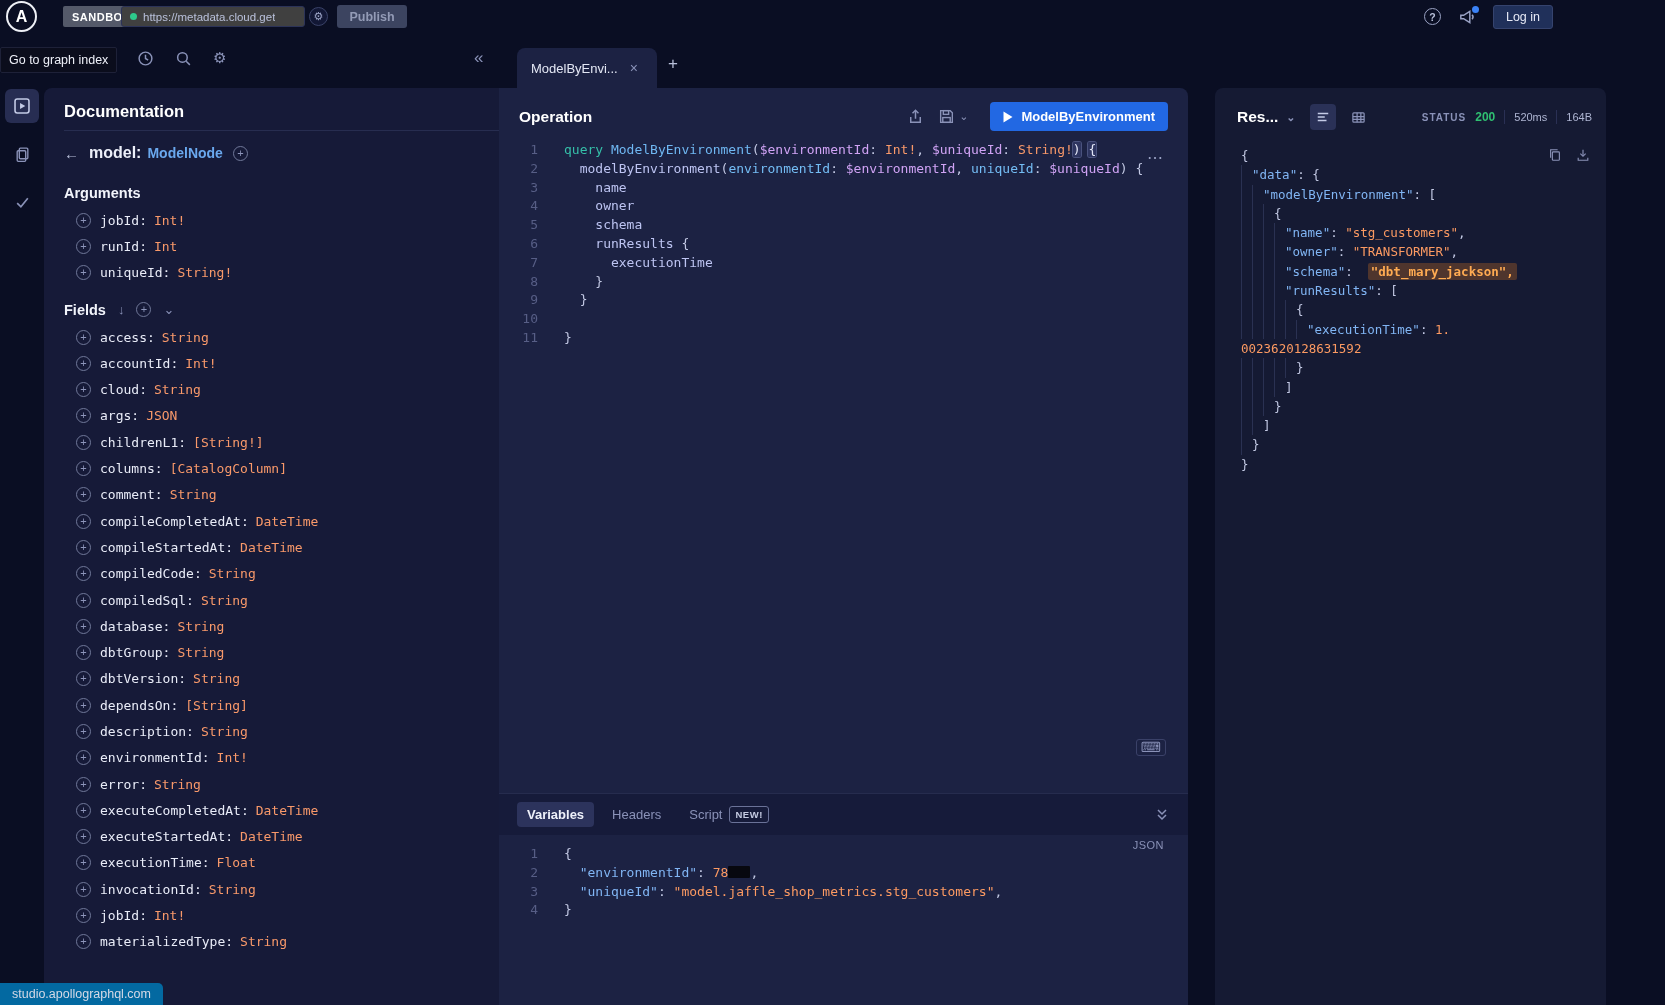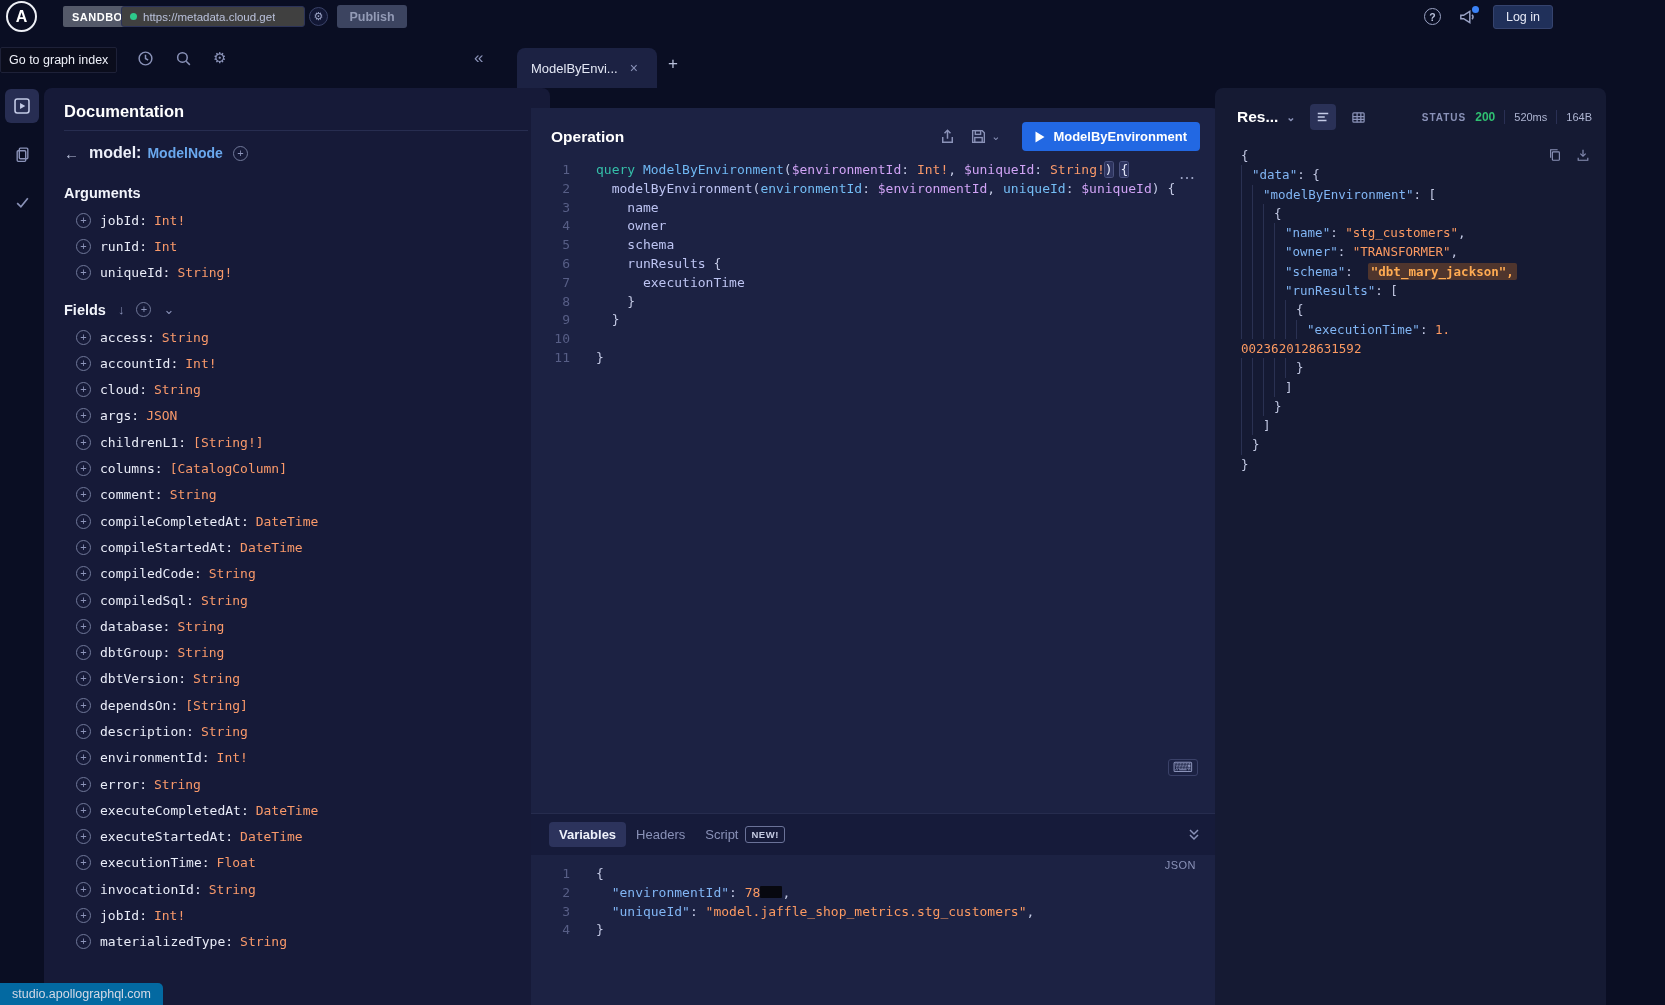--- a/index.html
+++ b/index.html
@@ -67,21 +67,21 @@
   .sec-ic{font-size:13px;color:#8a92b8;}
   .doc-row{display:flex;align-items:center;height:26.3px;padding-left:12px;
         font-family:"DejaVu Sans Mono",monospace;font-size:13px;}
   .plus-circle{flex:none;width:15px;height:15px;border:1px solid #707899;border-radius:50%;color:#8d95ba;
         font-size:11px;line-height:13px;text-align:center;margin-right:9px;
         font-family:"Liberation Sans",sans-serif;}
   .doc-name{color:#e9ecf8;margin-right:7px;}
   .doc-type{color:#f9996a;}
 
   
-  .op-panel{position:absolute;left:531px;top:88px;width:689px;bottom:0;background:#1c2243;border-radius:0 8px 0 0;overflow:hidden;margin-top:20px;}
+  .op-panel{position:absolute;left:499px;top:88px;width:689px;bottom:0;background:#1c2243;border-radius:0 8px 0 0;overflow:hidden;}
   .op-header{display:flex;align-items:center;padding:14px 20px 0 20px;}
   .op-header .t{font-size:15.5px;font-weight:600;color:#fff;}
   .op-actions{margin-left:auto;display:flex;align-items:center;gap:14px;}
   .savegrp{display:flex;align-items:center;gap:4px;}
   .chev{font-size:11px;color:#8a92b8;}
   .runbtn{height:29px;margin-left:8px;padding:0 13px;background:#2268e3;border-radius:4px;
         display:flex;align-items:center;gap:8px;font-size:13px;font-weight:600;color:#fff;}
   .editor{margin-top:10px;font-family:"DejaVu Sans Mono",monospace;font-size:13px;}
   .cl{display:flex;line-height:18.8px;min-height:18.8px;}
   .gut{flex:none;width:65px;padding-right:26px;text-align:right;color:#575e86;}
@@ -98,21 +98,21 @@
   .tk-num{color:#fc9a62;}
   .tk-brk{background:#2e3560;box-shadow:0 0 0 1px #4a527e;border-radius:2px;color:#e2e6f6;}
   .tk-hl{background:rgba(230,126,34,.28);color:#ffab52;font-weight:700;padding:1px 3px;border-radius:2px;}
   .tk-redact{display:inline-block;width:22px;height:12px;background:#07080f;vertical-align:-1px;border-radius:1px;}
   .op-ellipsis{position:absolute;right:24px;top:60px;font-size:16px;color:#9aa2c4;letter-spacing:1px;}
   .kbd-hint{position:absolute;right:22px;top:651px;font-size:14px;color:#8a92b8;border:1px solid #3a4168;
         border-radius:3px;padding:0 4px;line-height:15px;}
 
   
   .vars-strip{position:absolute;left:0;right:0;top:705px;height:42px;background:#161b3a;border-top:1px solid #262c4e;
-        display:flex;align-items:center;padding:0 18px;}
+        display:flex;align-items:center;gap:8px;padding:0 18px;}
   .vtab{font-size:13px;color:#8a92b8;padding:5px 10px;}
   .vtab.sel{background:#2c335c;border-radius:4px;color:#eef1fa;font-weight:600;}
   .newbadge{display:inline-block;margin-left:7px;border:1px solid #6a7298;border-radius:3px;
         font-size:9.5px;font-weight:700;letter-spacing:.5px;color:#c5cbe2;padding:2px 5px;vertical-align:1px;}
   .vars-collapse{margin-left:auto;}
   .vars-editor{position:absolute;left:0;right:0;top:747px;bottom:0;padding-top:10px;
         font-family:"DejaVu Sans Mono",monospace;font-size:13px;}
   .json-label{position:absolute;right:24px;top:4px;font-size:11px;letter-spacing:.5px;color:#8a92b8;
         font-family:"Liberation Sans",sans-serif;}
 

